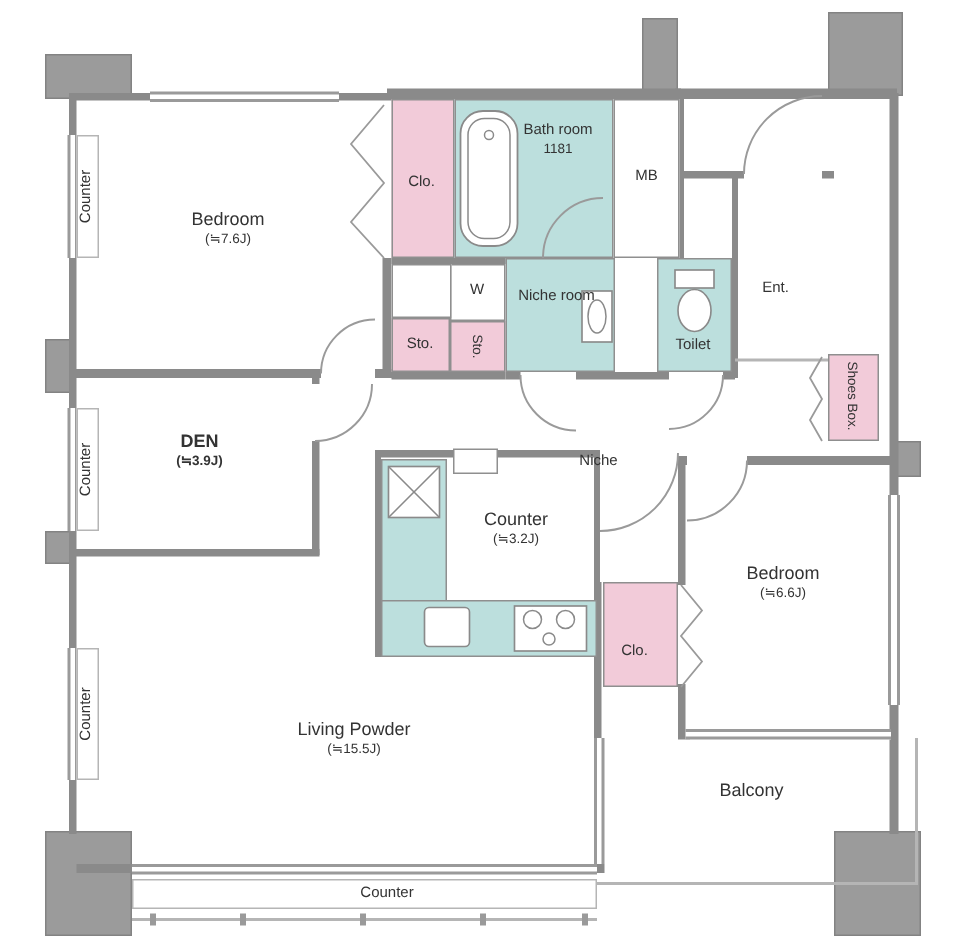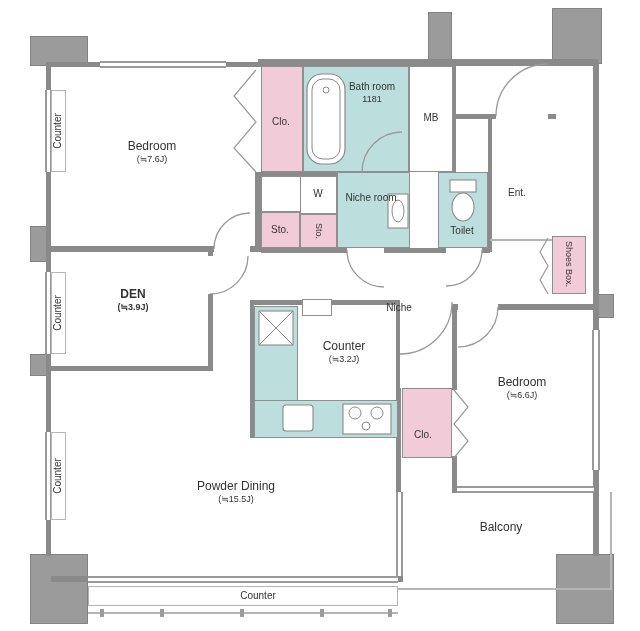--- a/index.html
+++ b/index.html
@@ -178,21 +178,21 @@
   <div class="label" style="left:344px;top:352px;">
     <span>Counter</span>
     <span class="size">(≒3.2J)</span>
   </div>
   <div class="label" style="left:522px;top:388px;">
     <span>Bedroom</span>
     <span class="size">(≒6.6J)</span>
   </div>
   <div class="label sm" style="left:423px;top:435px;">Clo.</div>
   <div class="label" style="left:236px;top:492px;">
-    <span>Powder Dining</span>
+    <span>Living Powder</span>
     <span class="size">(≒15.5J)</span>
   </div>
   <div class="label" style="left:501px;top:527px;">Balcony</div>
   <div class="label sm rot-ccw" style="left:58px;top:131px;">Counter</div>
   <div class="label sm rot-ccw" style="left:58px;top:313px;">Counter</div>
   <div class="label sm rot-ccw" style="left:58px;top:476px;">Counter</div>
   <div class="label sm" style="left:258px;top:596px;">Counter</div>
 
 </div>
 

